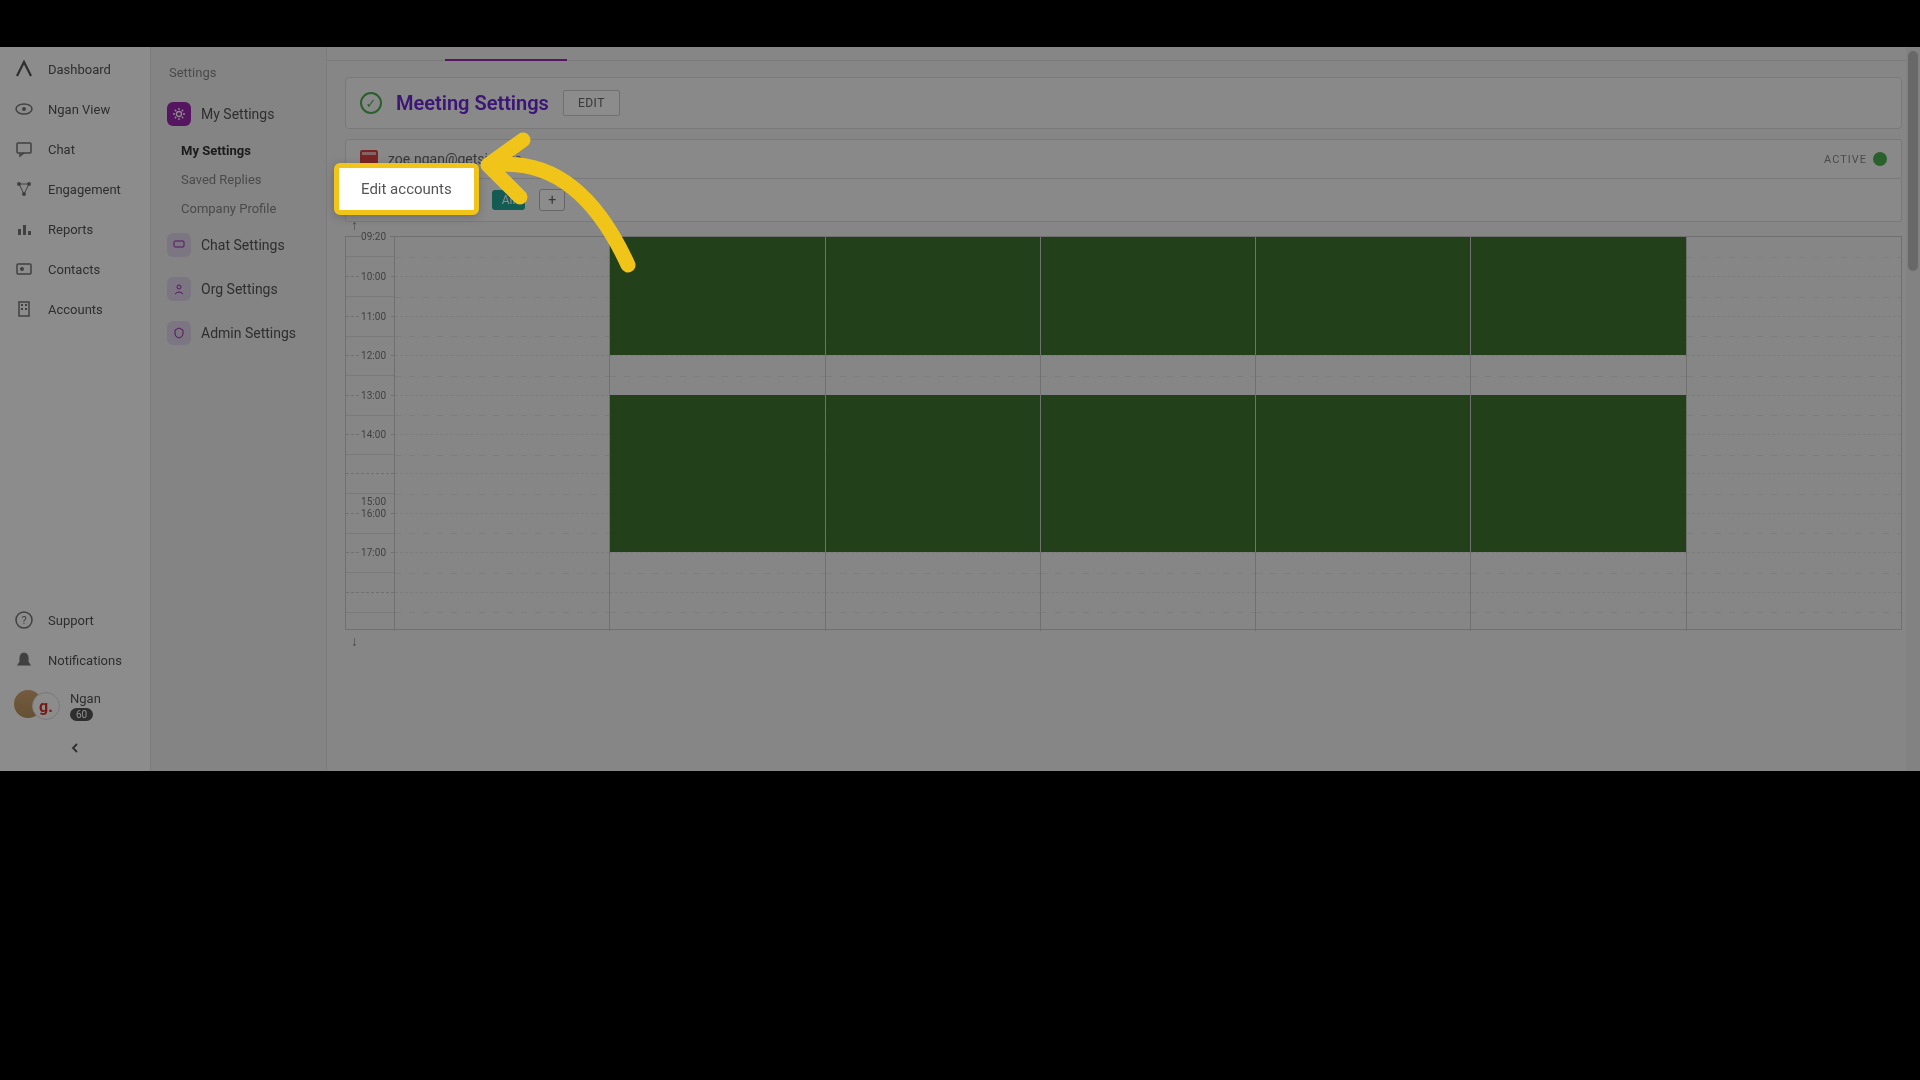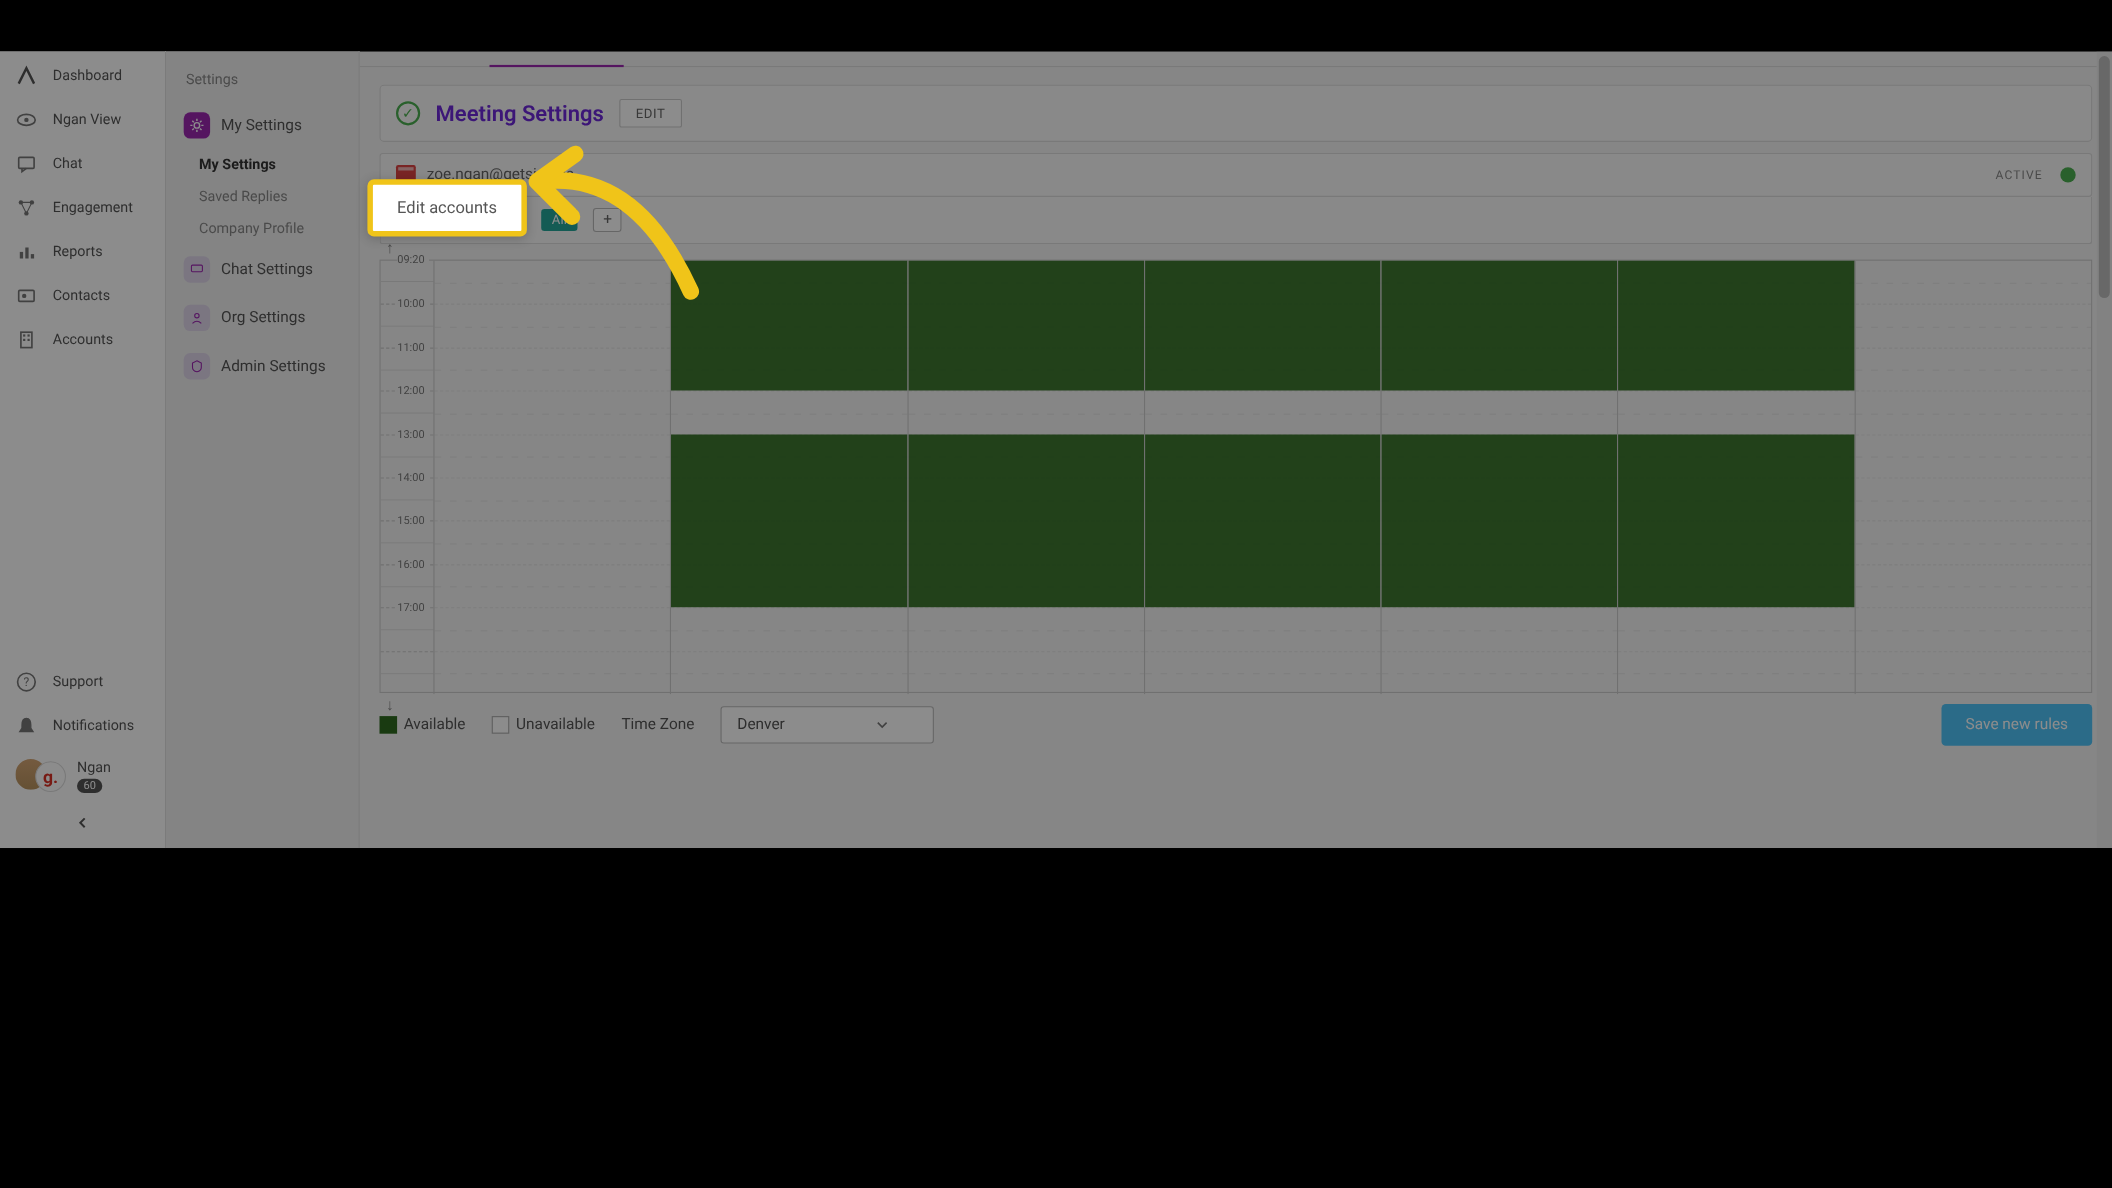--- a/index.html
+++ b/index.html
@@ -34,21 +34,21 @@
 .settings-header { margin: 16px 18px 10px; border: 1px solid #dcdcdc; border-radius: 4px; padding: 12px 14px; display: flex; align-items: center; gap: 14px; background: #fafafa; }
 .check-circ { width: 22px; height: 22px; border-radius: 50%; border: 2px solid #4caf50; display: flex; align-items: center; justify-content: center; color: #4caf50; font-size: 13px; }
 .settings-title { font-size: 20px; font-weight: 600; color: #6d28d9; flex: 0 0 auto; }
 .edit-btn { border: 1px solid #ccc; background: #fff; padding: 5px 14px; font-size: 12px; color: #666; letter-spacing: 0.5px; border-radius: 2px; cursor: pointer; }
 .highlight-box { position: absolute; z-index: 100; left: 334px; top: 116px; background: #fff; border: 5px solid #f0c419; border-radius: 6px; padding: 12px 22px; font-size: 15px; color: #555; box-shadow: 0 2px 10px rgba(0,0,0,0.2); }
 .arrow-svg { position: absolute; z-index: 100; left: 448px; top: 68px; width: 210px; height: 170px; pointer-events: none; }
 .account-row { margin: 0 18px; border: 1px solid #dcdcdc; background: #fafafa; padding: 10px 14px; display: flex; align-items: center; justify-content: space-between; border-radius: 3px; }
 .account-left { display: flex; align-items: center; gap: 10px; color: #666; font-size: 14px; }
 .cal-ico { width: 18px; height: 18px; background: #d44; border-radius: 2px; position: relative; }
 .cal-ico::after { content: ''; position: absolute; top: 2px; left: 2px; right: 2px; height: 3px; background: #fff; opacity: 0.6; }
-.active-pill { color: #888; font-size: 11px; letter-spacing: 1px; display: flex; align-items: center; gap: 16px; margin-left: 19px; }
+.active-pill { color: #888; font-size: 11px; letter-spacing: 1px; display: flex; align-items: center; gap: 6px; margin-left: 19px; }
 .active-dot { width: 14px; height: 14px; border-radius: 50%; background: #4caf50; }
 .included-row { margin: 0 18px; border: 1px solid #dcdcdc; border-top: none; background: #fafafa; padding: 10px 14px; display: flex; align-items: center; gap: 14px; font-size: 14px; color: #555; border-radius: 0 0 3px 3px; }
 .chip-all { background: #26a69a; color: #fff; padding: 3px 10px; border-radius: 3px; font-size: 12px; }
 .chip-plus { border: 1px solid #bbb; background: #fff; padding: 2px 8px; border-radius: 3px; font-size: 14px; color: #666; cursor: pointer; }
 .cal-grid-wrap { margin: 14px 18px 10px; }
 .cal-header-row { display: grid; grid-template-columns: 48px repeat(7, 1fr); }
 .cal-hcell { text-align: center; padding: 8px 0; font-size: 14px; color: #555; }
 .cal-body { display: grid; grid-template-columns: 48px repeat(7, 1fr); border: 1px solid #ccc; position: relative; }
 .time-slot { height: 39.4px; border-top: 1px dashed #ccc; font-size: 10px; color: #777; text-align: right; padding-right: 4px; background: repeating-linear-gradient(to bottom, transparent 0, transparent 18.7px, #ddd 18.7px, #ddd 19.7px, transparent 19.7px, transparent 39.4px); display: flex; align-items: flex-start; justify-content: flex-end; position: relative; }
 .time-slot span { background: #f5f5f5; padding-right: 4px; z-index: 1; transform: translateY(-6px); }
@@ -265,21 +265,21 @@
               </div>
               <div class="time-slot" style="position: absolute; top: 118.2px; left: 0px; right: 0px; height: 39.4px;">
                 <span>12:00</span>
               </div>
               <div class="time-slot" style="position: absolute; top: 157.6px; left: 0px; right: 0px; height: 39.4px;">
                 <span>13:00</span>
               </div>
               <div class="time-slot" style="position: absolute; top: 197px; left: 0px; right: 0px; height: 39.4px;">
                 <span>14:00</span>
               </div>
-              <div class="time-slot" style="position: absolute; top: 236.4px; left: 0px; right: 0px; height: 39.4px;">
+              <div class="time-slot" style="position: absolute; top: 236.4px; left: 0px; right: 0px; height: 39.4px; align-items: flex-end;">
                 <span>15:00</span>
               </div>
               <div class="time-slot" style="position: absolute; top: 275.8px; left: 0px; right: 0px; height: 39.4px;">
                 <span>16:00</span>
               </div>
               <div class="time-slot" style="position: absolute; top: 315.2px; left: 0px; right: 0px; height: 39.4px;">
                 <span>17:00</span>
               </div>
               <div class="time-slot" style="position: absolute; top: 354.6px; left: 0px; right: 0px; height: 39.4px;"></div>
             </div>
@@ -375,32 +375,20 @@
               <div class="day-bgrow" style="top: 236.4px;"></div>
               <div class="day-bgrow" style="top: 275.8px;"></div>
               <div class="day-bgrow" style="top: 315.2px;"></div>
               <div class="day-bgrow" style="top: 354.6px;"></div>
             </div>
           </div>
         <div class="arrow-down" style="position:absolute;left:4px;bottom:-22px;">↓</div>
       </div>
     </div>
 
-    <div class="legend-row">
-      <span><span class="leg-sq leg-avail"></span><span>Available</span></span>
-      <span><span class="leg-sq leg-unavail"></span><span>Unavailable</span></span>
-      <span>Time Zone</span>
-      <div class="tz-select">
-        <span>Denver</span>
-        <svg width="12" height="12" viewBox="0 0 12 12">
-            <path d="M2 4 L6 8 L10 4" stroke="#777" stroke-width="1.5" fill="none"></path>
-          </svg>
-      </div>
-      <button class="save-btn">Save new rules</button>
-    </div>
 
     <div class="scroll-track">
       <div class="scroll-thumb"></div>
     </div>
   </main>
 
   <div class="highlight-box">Edit accounts</div>
   <svg class="arrow-svg" viewBox="0 0 210 170">
     <path d="M 180 150 Q 130 40 45 50" stroke="#f0c419" stroke-width="15" fill="none" stroke-linecap="round"></path>
     <path d="M 40 50 L 75 25 M 40 50 L 72 82" stroke="#f0c419" stroke-width="15" fill="none" stroke-linecap="round"></path>

